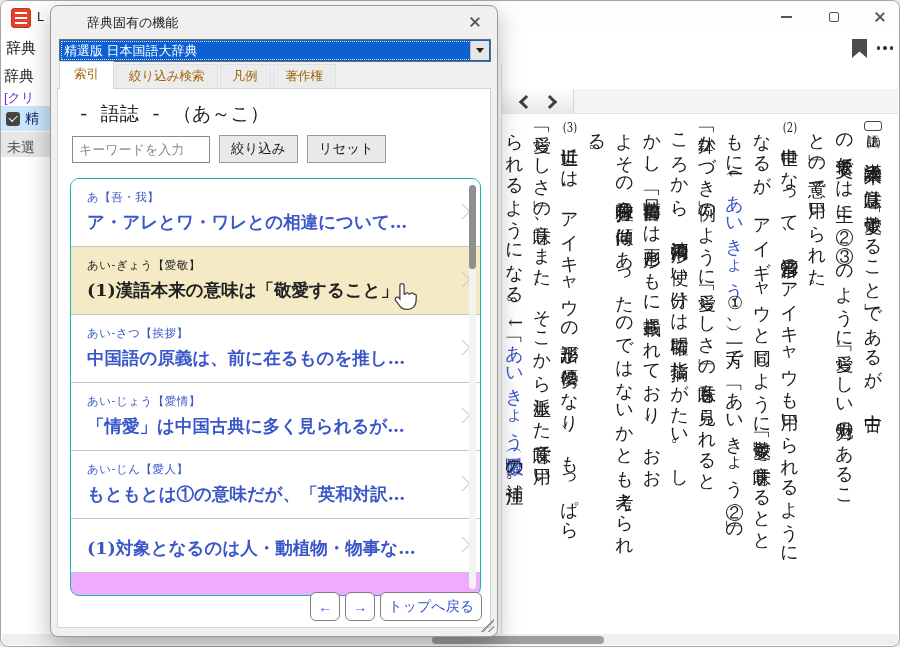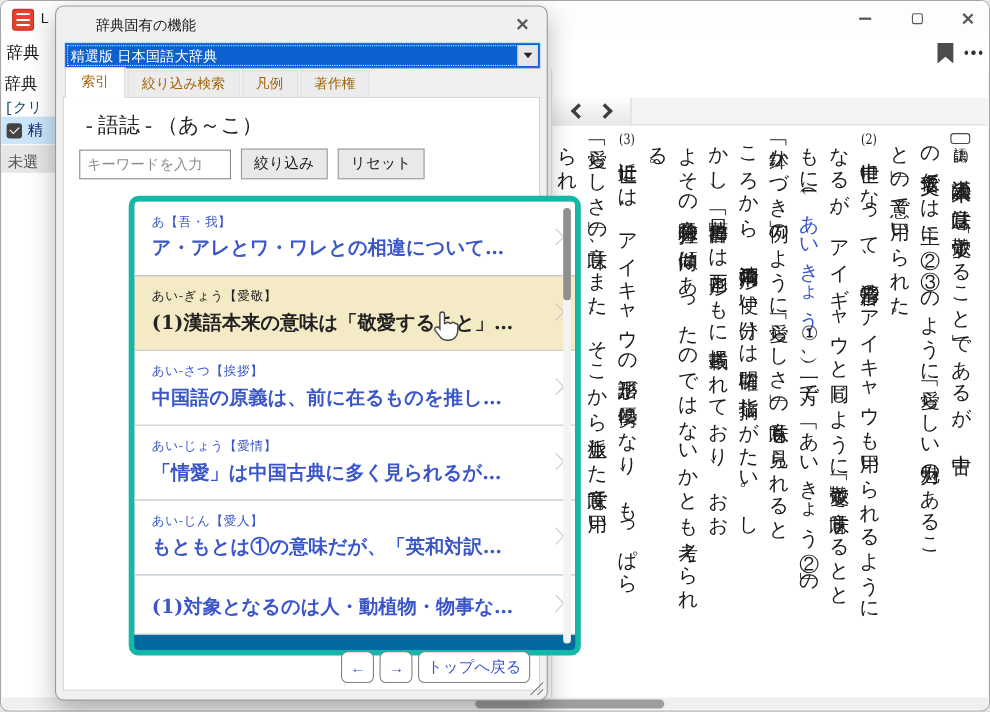--- a/index.html
+++ b/index.html
@@ -31,21 +31,21 @@
   .navstrip{position:absolute;left:501px;right:1px;top:88px;height:25px;background:#f4f4f4;
     border-bottom:1px solid #e3e3e3;}
   .navgroup{position:absolute;left:0;top:0;width:72px;height:25px;
     background:linear-gradient(#fdfdfd,#e7e7e7);border-right:1px solid #d7d7d7;
     display:flex;align-items:center;justify-content:center;gap:14px;}
   .chev{display:inline-block;width:10px;height:10px;border:3px solid #3e3e3e;border-left:none;border-bottom:none;}
   .chev.left{transform:rotate(-135deg);} .chev.right{transform:rotate(45deg);}
   
   .sb-menu{position:absolute;left:5px;top:38px;font-size:15px;color:#111;}
   .sb-head{position:absolute;left:3px;top:66px;font-size:15px;color:#222;font-family:"DejaVu Serif",serif;}
-  .sb-partial{position:absolute;left:3px;top:88px;font-size:13px;color:#0c4a6e;font-family:Liberation Mono, monospace;}
+  .sb-partial{position:absolute;left:3px;top:88px;font-size:13px;color:#6d28d9;font-family:Liberation Sans, sans-serif;}
   .sb-row-sel{position:absolute;left:0;top:105px;width:49px;height:25px;background:#cbe6fb;
     display:flex;align-items:center;}
   .sb-check{width:14px;height:14px;margin-left:4px;background:#444;border-radius:3px;position:relative;}
   .sb-check::after{content:"";position:absolute;left:3px;top:3.5px;width:7px;height:3.5px;
     border-left:1.8px solid #fff;border-bottom:1.8px solid #fff;transform:rotate(-45deg);}
   .sb-row-sel span{margin-left:5px;font-size:14px;color:#15216b;font-family:"DejaVu Serif",serif;}
   .sb-row-un{position:absolute;left:0;top:131px;width:49px;height:25px;background:#e6e6e6;
     display:flex;align-items:flex-end;}
   .sb-row-un span{margin-left:6px;font-size:14px;color:#555;font-family:"DejaVu Serif",serif;}
   
@@ -73,29 +73,29 @@
   .combo-arrow{position:absolute;right:1px;top:1px;bottom:1px;width:19px;background:#e6e6e6;
     border-left:1px solid #bdbdbd;display:flex;align-items:center;justify-content:center;}
   .combo-arrow i{width:0;height:0;border-left:4px solid transparent;border-right:4px solid transparent;
     border-top:5px solid #222;}
   .tabs{position:absolute;left:8px;top:61px;display:flex;align-items:flex-end;height:22px;}
   .tab{padding:3px 12px 4px;font-size:12.5px;color:#a16207;background:#ececec;
     border:1px solid #e0e0e0;border-bottom:none;margin-right:2px;}
   .tab.active{background:#fff;border:1px solid #d4d4d4;border-bottom:none;padding:4px 14px 6px;position:relative;z-index:2;}
   .tabpage{position:absolute;left:6px;top:82px;width:434px;height:540px;background:#fff;
     border:1px solid #d4d4d4;}
-  .heading{position:absolute;left:20px;top:12px;font-family:Liberation Serif, serif;font-size:19px;color:#1d1d1d;text-align:center;}
+  .heading{position:absolute;left:20px;top:12px;font-family:Liberation Mono, monospace;font-size:19px;color:#1d1d1d;text-align:center;}
   .searchrow{position:absolute;left:14px;top:46px;display:flex;gap:9px;align-items:center;}
   .kw-input{width:138px;height:27px;border:1px solid #8a8a8a;font-size:13px;padding:0 6px;
     font-family:"Liberation Sans",sans-serif;color:#222;}
   .kw-input::placeholder{color:#8a8a8a;}
   .btn{height:28px;padding:0 11px;background:#e9e9e9;border:1px solid #9a9a9a;border-radius:0;
     font-size:13.5px;color:#1a1a1a;font-family:"Liberation Sans",sans-serif;}
-  .entrylist{position:absolute;left:12px;top:89px;width:411px;height:418px;border:5px solid #14b8a6;
-    border-radius:9px;background:#0369a1;overflow:hidden;margin-left:47px;}
+  .entrylist{position:absolute;left:12px;top:89px;width:411px;height:418px;border:1px solid #14b8a6;
+    border-radius:9px;background:#f0abfc;overflow:hidden;}
   .entry{position:relative;padding:11px 36px 13px 16px;border-bottom:1px solid #c6c6c6;background:#fff;}
   .entry:last-child{border-bottom:none;}
   .entry .head{font-family:"DejaVu Serif",serif;font-size:11.5px;letter-spacing:.5px;color:#3a56c8;line-height:14px;}
   .entry .preview{margin-top:7px;font-family:"DejaVu Serif",serif;font-size:17.5px;color:#3a56c8;
     line-height:22px;white-space:nowrap;overflow:hidden;font-weight:bold;}
   .entry.selected{background:#f4eac5;}
   .entry.selected .head,.entry.selected .preview{color:#222;}
   .entry .rowchev{position:absolute;right:12px;top:50%;margin-top:-7px;width:11px;height:11px;
     border:1.6px solid #c8c8c8;border-left:none;border-bottom:none;transform:rotate(45deg);}
   .list-sb{position:absolute;right:4px;top:6px;bottom:6px;width:7px;background:#f3f3f3;border-radius:4px;}

